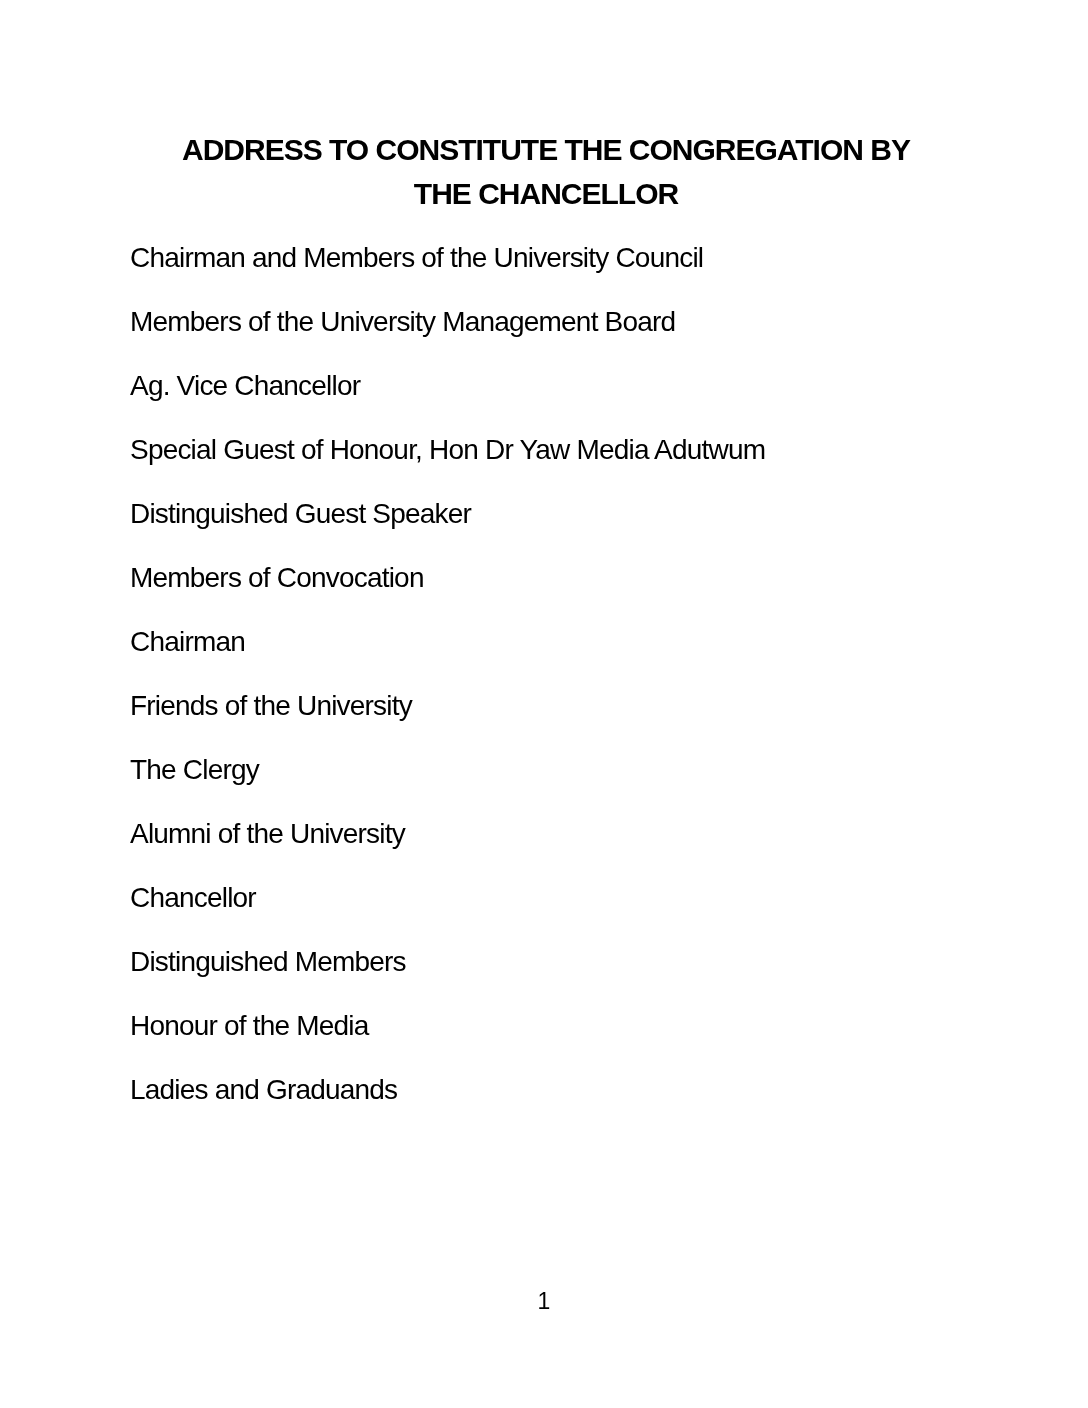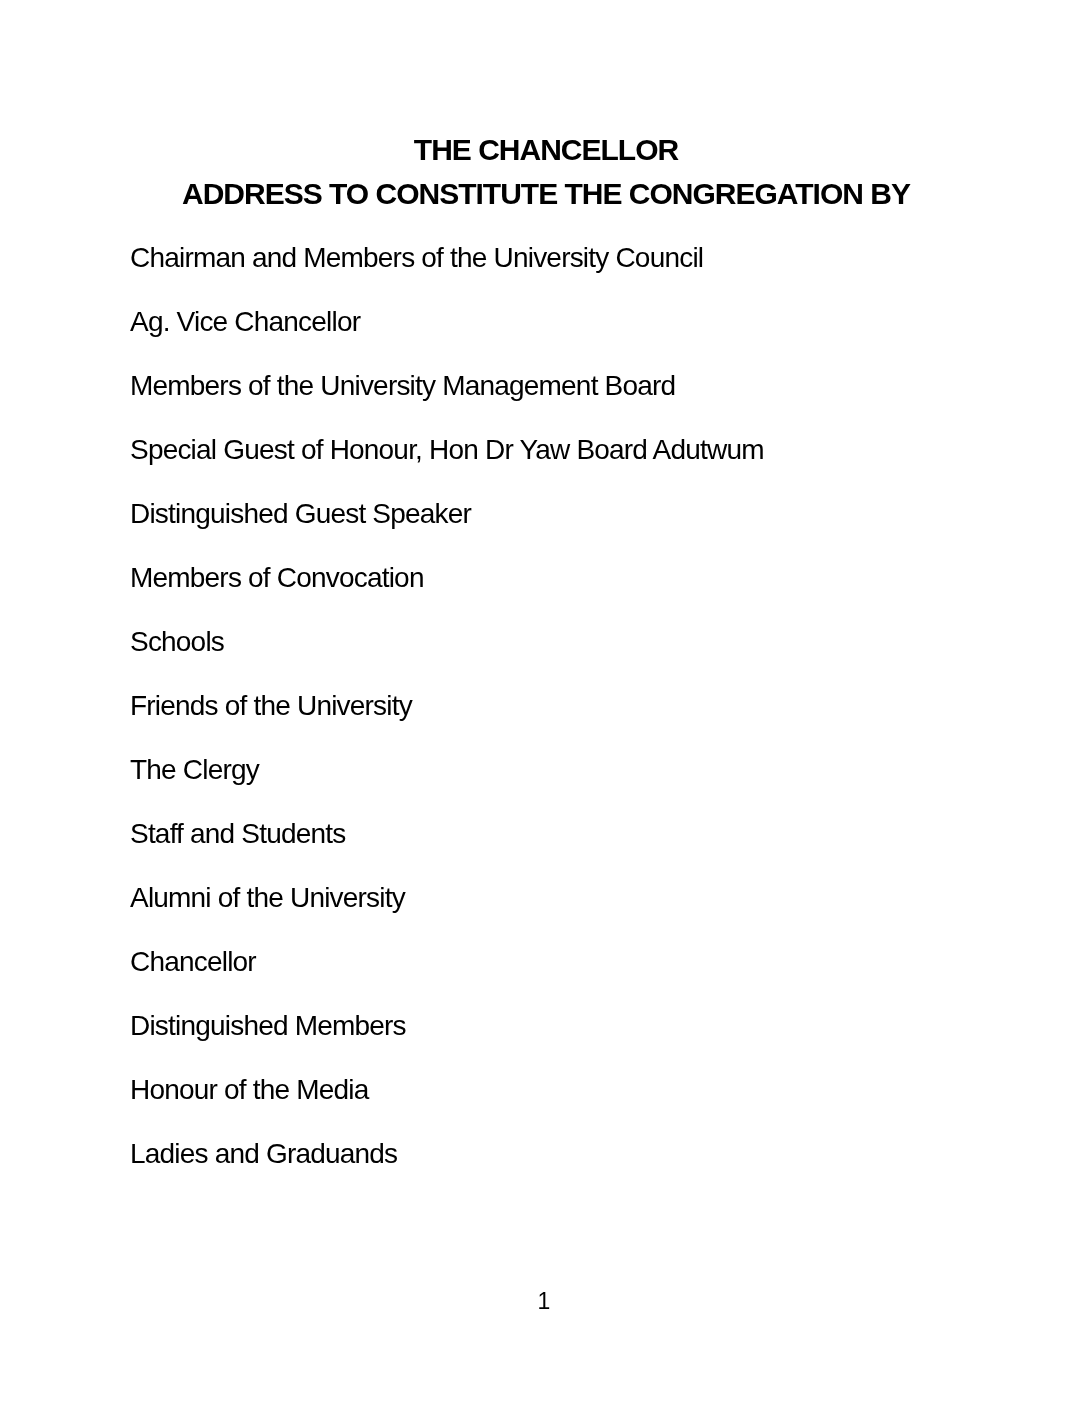--- a/index.html
+++ b/index.html
@@ -51,33 +51,32 @@
     font-size: 23px;
     line-height: 26px;
   }
 </style>
 </head>
 <body>
 
 <div class="page">
   <div class="content">
     <h1 class="title">
+      <span class="title-line">ADDRESS TO CONSTITUTE THE CONGREGATION BY</span>
       <span class="title-line">THE CHANCELLOR</span>
-      <span class="title-line">ADDRESS TO CONSTITUTE THE CONGREGATION BY</span>
     </h1>
     <p class="salutation">Chairman and Members of the University Council</p>
+    <p class="salutation">Members of the University Management Board</p>
     <p class="salutation">Ag. Vice Chancellor</p>
-    <p class="salutation">Members of the University Management Board</p>
-    <p class="salutation">Special Guest of Honour, Hon Dr Yaw Board Adutwum</p>
+    <p class="salutation">Special Guest of Honour, Hon Dr Yaw Media Adutwum</p>
     <p class="salutation">Distinguished Guest Speaker</p>
     <p class="salutation">Members of Convocation</p>
-    <p class="salutation">Schools</p>
+    <p class="salutation">Chairman</p>
     <p class="salutation">Friends of the University</p>
     <p class="salutation">The Clergy</p>
-    <p class="salutation">Staff and Students</p>
     <p class="salutation">Alumni of the University</p>
     <p class="salutation">Chancellor</p>
     <p class="salutation">Distinguished Members</p>
     <p class="salutation">Honour of the Media</p>
     <p class="salutation">Ladies and Graduands</p>
   </div>
   <div class="footer">1</div>
 </div>
 
 </body></html>

